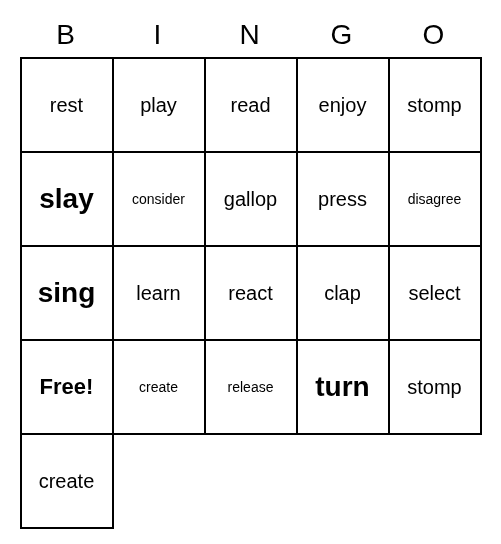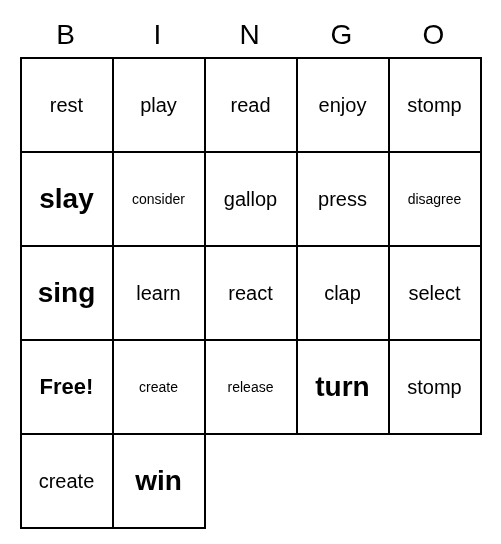--- a/index.html
+++ b/index.html
@@ -142,17 +142,14 @@
       </div>
       <div class="bingo-cell">
         <span class="large">turn</span>
       </div>
       <div class="bingo-cell">
         <span>stomp</span>
       </div>
       <div class="bingo-cell">
         <span>create</span>
       </div>
-      <div class="bingo-cell">
-        <span class="large">win</span>
-      </div>
     </div>
 </div>
 
 </body></html>

